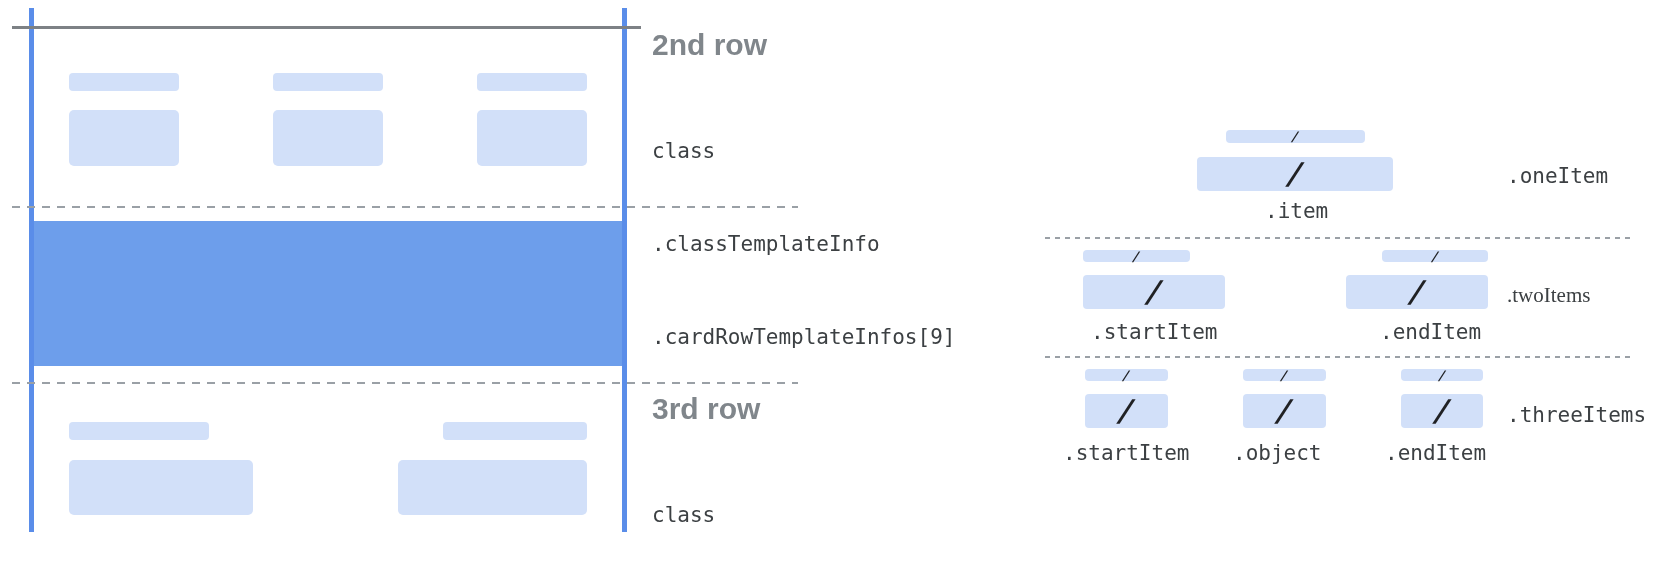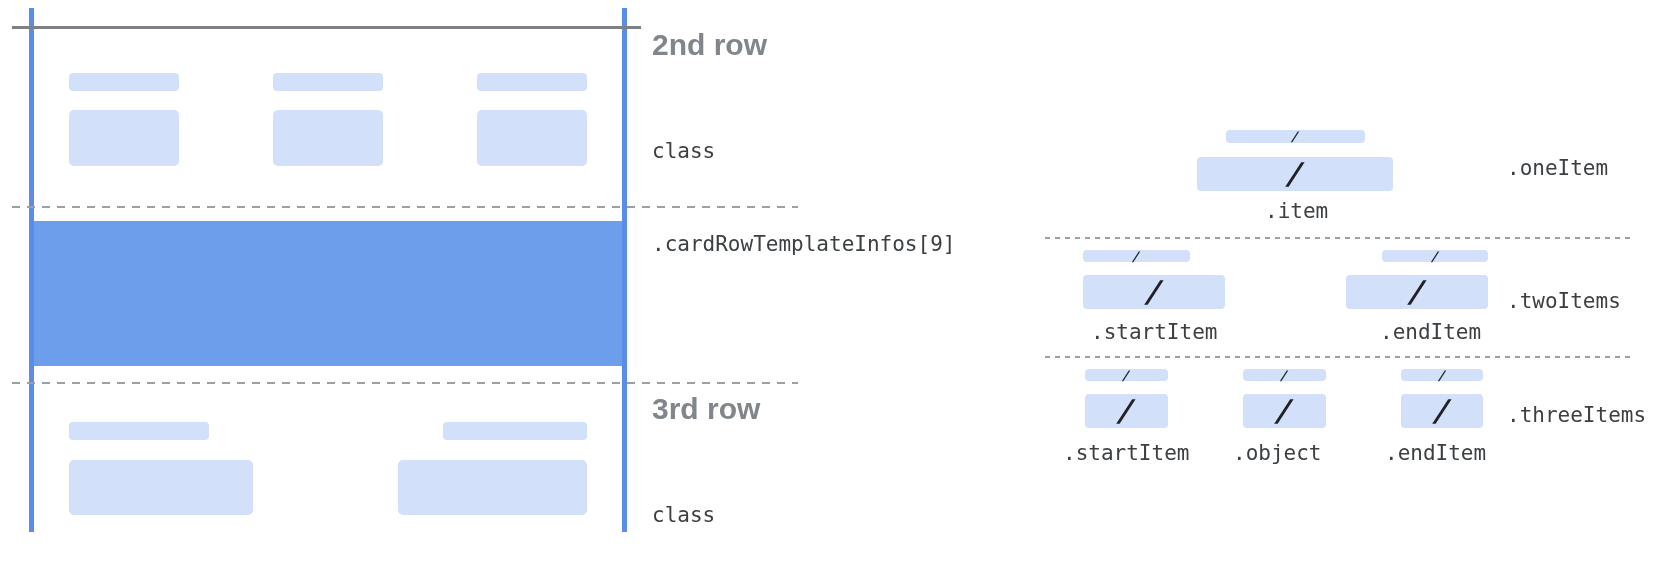--- a/index.html
+++ b/index.html
@@ -60,20 +60,21 @@
   <div class="hero-band" style="left:34px;top:221px;width:588px;height:145px;"></div>
 
   <div class="bar small-r" style="left:69px;top:422px;width:140px;height:18px;"></div>
   <div class="bar" style="left:69px;top:460px;width:184px;height:55px;"></div>
   <div class="bar small-r" style="left:443px;top:422px;width:144px;height:18px;"></div>
   <div class="bar" style="left:398px;top:460px;width:189px;height:55px;"></div>
 
   <div class="heading" style="left:652px;top:28px;">2nd row</div>
   <div class="codeblock" style="left:652px;top:74px;">
     <div>class</div>
+    <div>.classTemplateInfo</div>
     <div>.cardRowTemplateInfos[9]</div>
   </div>
 
   <div class="codeblock" style="left:652px;top:262px;">
   </div>
 
   <div class="heading" style="left:652px;top:392px;">3rd row</div>
   <div class="codeblock" style="left:652px;top:438px;">
     <div>class</div>
     
@@ -81,39 +82,39 @@
     
   </div>
 
   <div class="slashbar" style="left:1226px;top:130px;width:139px;height:13px;">
     <span class="slash sm">/</span>
   </div>
   <div class="slashbar" style="left:1197px;top:157px;width:196px;height:34px;">
     <span class="slash lg">/</span>
   </div>
   <div class="mono" style="left:1265px;top:199px;">.item</div>
-  <div class="mono" style="left:1507px;top:156px;">.oneItem</div>
+  <div class="mono" style="left:1507px;top:164px;">.oneItem</div>
 
   <div class="dash-h fine" style="left:1045px;top:237px;width:585px;"></div>
 
   <div class="slashbar" style="left:1083px;top:250px;width:107px;height:12px;">
     <span class="slash sm">/</span>
   </div>
   <div class="slashbar" style="left:1083px;top:275px;width:142px;height:34px;">
     <span class="slash lg">/</span>
   </div>
   <div class="slashbar" style="left:1382px;top:250px;width:106px;height:12px;">
     <span class="slash sm">/</span>
   </div>
   <div class="slashbar" style="left:1346px;top:275px;width:142px;height:34px;">
     <span class="slash lg">/</span>
   </div>
   <div class="mono" style="left:1091px;top:320px;">.startItem</div>
   <div class="mono" style="left:1380px;top:320px;">.endItem</div>
-  <div class="mono" style="left:1507px;top:289px;">.twoItems</div>
+  <div class="mono" style="left:1507px;top:283px;font-family:Liberation Serif, serif;">.twoItems</div>
 
   <div class="dash-h fine" style="left:1045px;top:356px;width:585px;"></div>
 
   <div class="slashbar" style="left:1085px;top:369px;width:83px;height:12px;">
     <span class="slash sm">/</span>
   </div>
   <div class="slashbar" style="left:1085px;top:394px;width:83px;height:34px;">
     <span class="slash lg">/</span>
   </div>
   <div class="slashbar" style="left:1243px;top:369px;width:83px;height:12px;">

